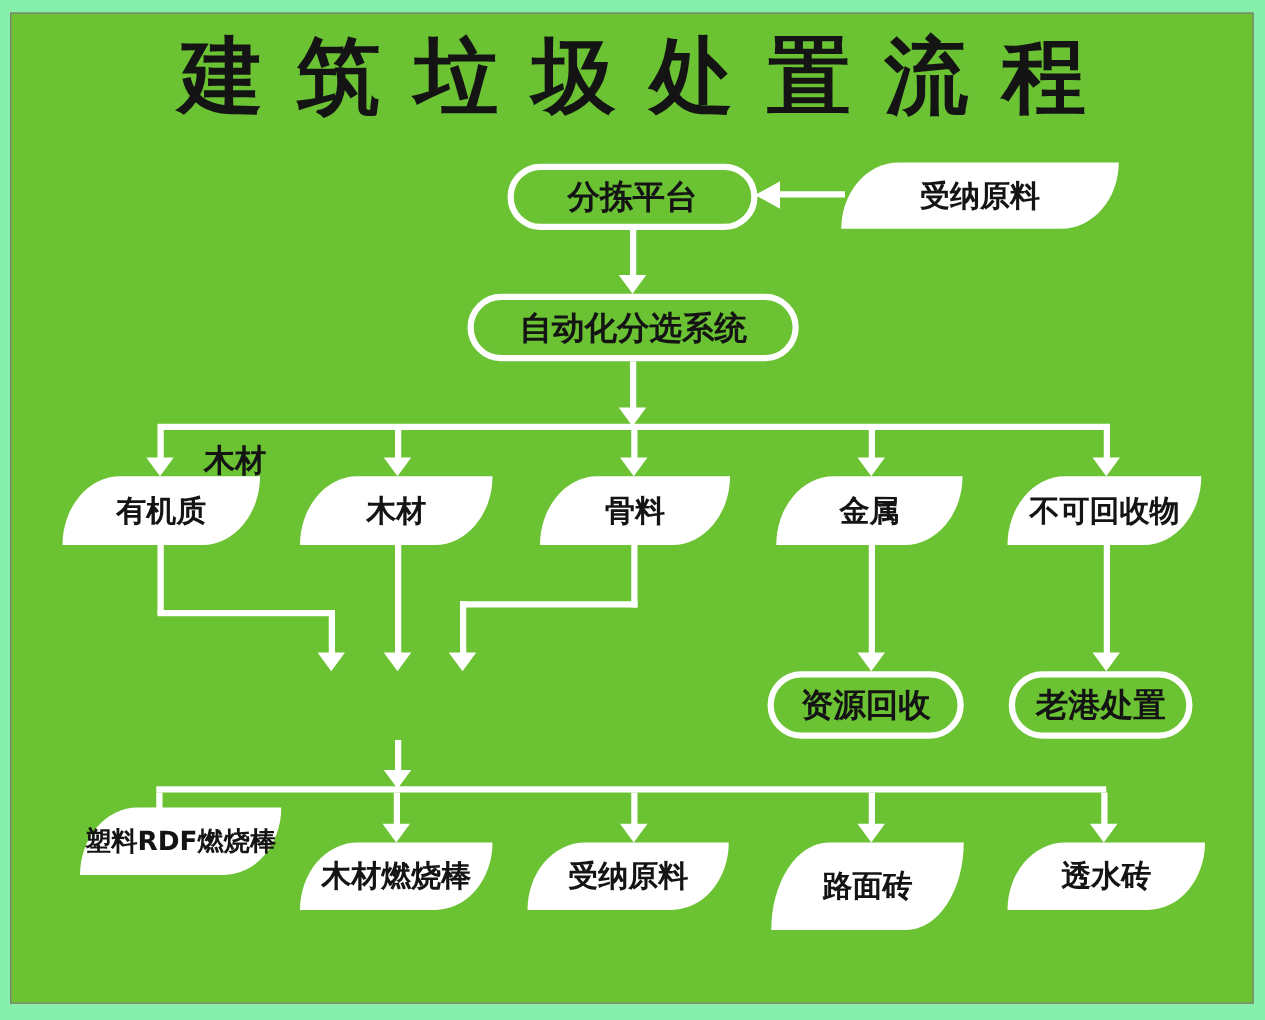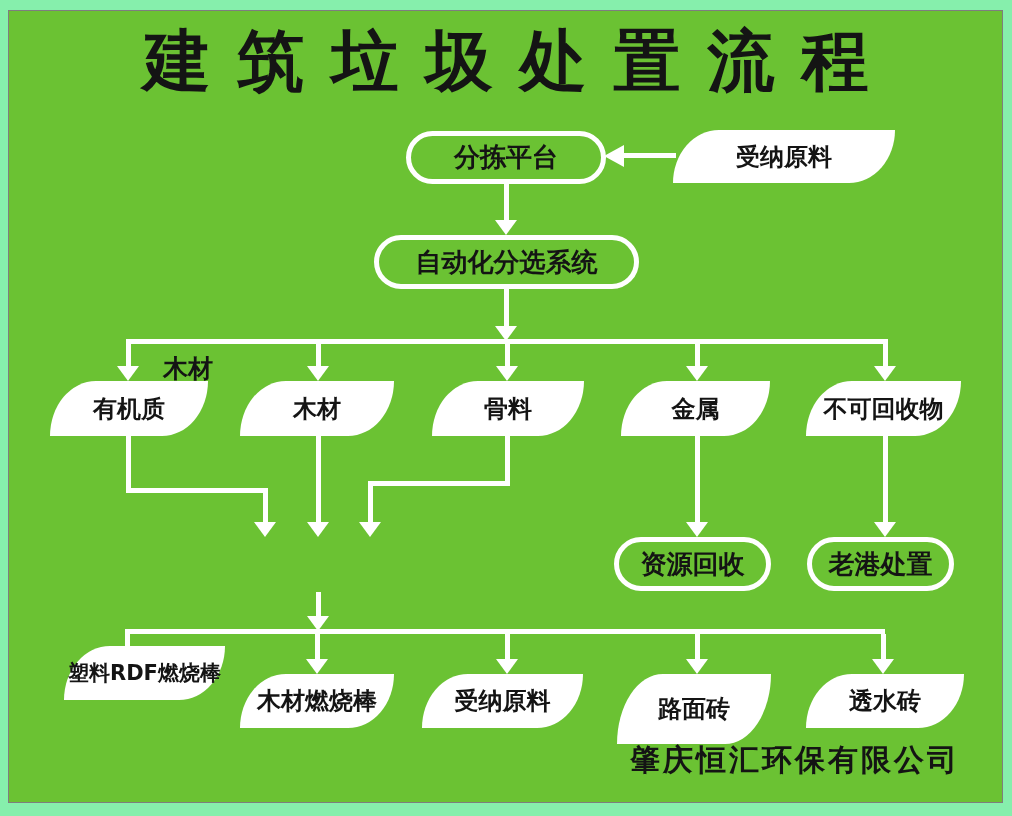--- a/index.html
+++ b/index.html
@@ -153,14 +153,13 @@
   <div class="leaf" style="left:422px;top:674px;width:161px;height:54px;">
     <span>受纳原料</span>
   </div>
   <div class="leaf" style="left:617px;top:674px;width:154px;height:70px;">
     <span>路面砖</span>
   </div>
   <div class="leaf" style="left:806px;top:674px;width:158px;height:54px;">
     <span>透水砖</span>
   </div>
 
-  <div class="company">肇庆恒汇环保有限公司</div>
 </div>
 
 </body></html>

